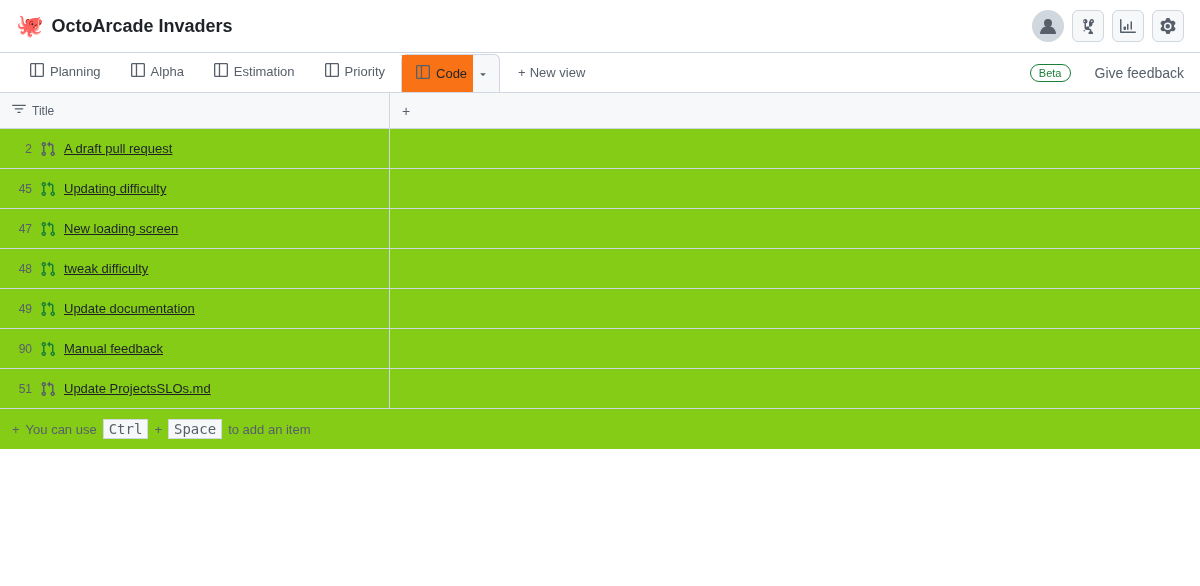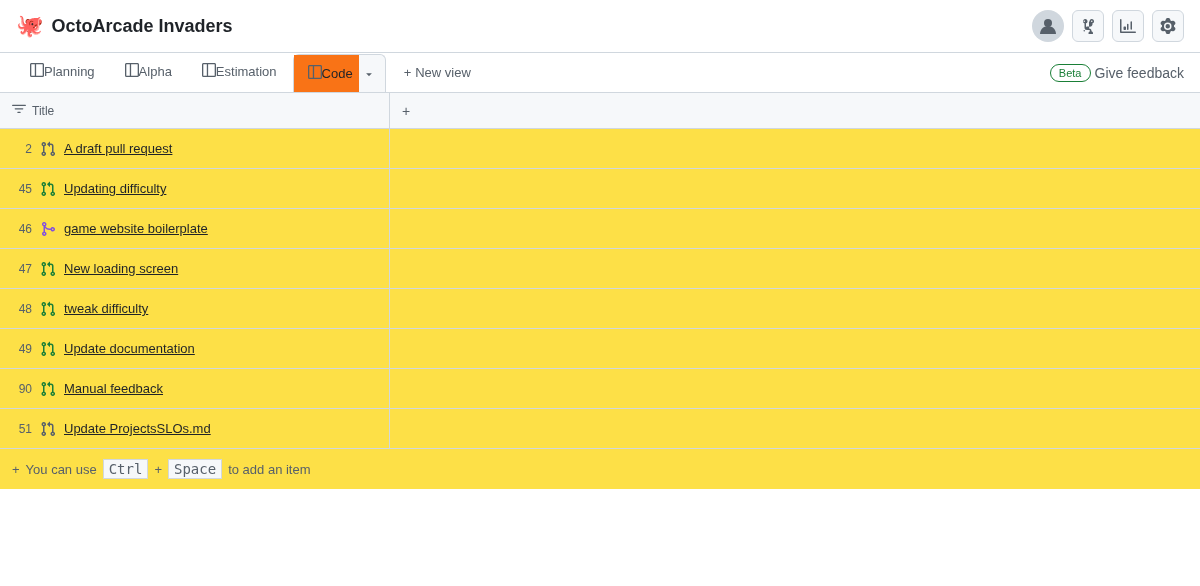--- a/index.html
+++ b/index.html
@@ -65,20 +65,21 @@
       display: flex;
       align-items: center;
       padding: 0 16px;
       border-bottom: 1px solid #d0d7de;
       background: #ffffff;
       gap: 2px;
     }
     .tab {
       display: flex;
       align-items: center;
+      gap: 6px;
       padding: 10px 14px;
       font-size: 13px;
       color: #57606a;
       cursor: pointer;
       border-bottom: 2px solid transparent;
       white-space: nowrap;
     }
     .tab.active {
       color: #1f2328;
       font-weight: 500;
@@ -96,21 +97,21 @@
       padding: 8px 12px;
       font-size: 13px;
       color: #57606a;
       cursor: pointer;
       margin-left: 4px;
     }
     .beta-area {
       margin-left: auto;
       display: flex;
       align-items: center;
-      gap: 4px;
+      gap: 24px;
     }
     .beta-badge {
       border: 1px solid #1a7f37;
       color: #1a7f37;
       border-radius: 20px;
       padding: 2px 8px;
       font-size: 11px;
       font-weight: 500;
     }
     .give-feedback {
@@ -125,21 +126,21 @@
       width: 20px;
       height: 20px;
       border-radius: 4px;
       cursor: pointer;
       font-size: 11px;
       color: #57606a;
     }
 
     
     .table-container {
-      background: #fde047;
+      background: #84cc16;
     }
     .table-header-row {
       display: flex;
       align-items: center;
       border-bottom: 1px solid #d0d7de;
       background: #f6f8fa;
       height: 36px;
     }
     .col-title-header {
       display: flex;
@@ -285,20 +286,28 @@
     <span>Alpha</span>
   </div>
   <div class="tab">
     <span class="tab-icon">
       <svg width="14" height="14" viewBox="0 0 16 16" fill="currentColor">
           <path d="M0 1.75C0 .784.784 0 1.75 0h12.5C15.216 0 16 .784 16 1.75v12.5A1.75 1.75 0 0114.25 16H1.75A1.75 1.75 0 010 14.25V1.75zM1.5 1.75v12.5c0 .138.112.25.25.25H5.5v-13H1.75a.25.25 0 00-.25.25zM7 14.5h7.25a.25.25 0 00.25-.25V1.75a.25.25 0 00-.25-.25H7v13z"></path>
         </svg>
     </span>
     <span>Estimation</span>
   </div>
+  <div class="tab">
+    <span class="tab-icon">
+      <svg width="14" height="14" viewBox="0 0 16 16" fill="currentColor">
+          <path d="M0 1.75C0 .784.784 0 1.75 0h12.5C15.216 0 16 .784 16 1.75v12.5A1.75 1.75 0 0114.25 16H1.75A1.75 1.75 0 010 14.25V1.75zM1.5 1.75v12.5c0 .138.112.25.25.25H5.5v-13H1.75a.25.25 0 00-.25.25zM7 14.5h7.25a.25.25 0 00.25-.25V1.75a.25.25 0 00-.25-.25H7v13z"></path>
+        </svg>
+    </span>
+    <span>Priority</span>
+  </div>
 
   <div style="display:flex;align-items:center;background:#f6f8fa;border:1px solid #d0d7de;border-bottom:none;border-radius:6px 6px 0 0;margin-bottom:-1px;">
     <div class="tab active" style="border-bottom:none;padding-right:6px;">
       <span class="tab-icon">
         <svg width="14" height="14" viewBox="0 0 16 16" fill="currentColor">
             <path d="M0 1.75C0 .784.784 0 1.75 0h12.5C15.216 0 16 .784 16 1.75v12.5A1.75 1.75 0 0114.25 16H1.75A1.75 1.75 0 010 14.25V1.75zM1.5 1.75v12.5c0 .138.112.25.25.25H5.5v-13H1.75a.25.25 0 00-.25.25zM7 14.5h7.25a.25.25 0 00.25-.25V1.75a.25.25 0 00-.25-.25H7v13z"></path>
           </svg>
       </span>
       <span>Code</span>
     </div>
@@ -348,30 +357,20 @@
       <span class="row-num">45</span>
       <span class="pr-icon"><svg width="16" height="16" viewBox="0 0 16 16" fill="#1a7f37" style="display:inline-block;vertical-align:middle;">
               <path d="M1.5 3.25a2.25 2.25 0 113 2.122v5.256a2.251 2.251 0 11-1.5 0V5.372A2.25 2.25 0 011.5 3.25zm5.677-.177L9.573.677A.25.25 0 0110 .854V2.5h1A2.5 2.5 0 0113.5 5v5.628a2.251 2.251 0 11-1.5 0V5a1 1 0 00-1-1h-1v1.646a.25.25 0 01-.427.177L7.177 3.427a.25.25 0 010-.354zM3.75 2.5a.75.75 0 100 1.5.75.75 0 000-1.5zm0 9.5a.75.75 0 100 1.5.75.75 0 000-1.5zm8.25.75a.75.75 0 101.5 0 .75.75 0 00-1.5 0z"></path>
             </svg></span>
       <span class="row-title-text">Updating difficulty</span>
     </div>
     <div class="row-extra-cell"></div>
   </div>
       <div class="table-row">
     <div class="row-title-cell">
-      <span class="row-num">46</span>
-      <span class="pr-icon"><svg width="16" height="16" viewBox="0 0 16 16" style="display:inline-block;vertical-align:middle;">
-              <path fill="#8250df" d="M5.45 5.154A4.25 4.25 0 0 0 9.25 7.5h1.378a2.251 2.251 0 1 1 0 1.5H9.25A5.734 5.734 0 0 1 5 7.123v3.505a2.25 2.25 0 1 1-1.5 0V5.372a2.25 2.25 0 1 1 1.95-.218ZM4.25 13.5a.75.75 0 1 0 0-1.5.75.75 0 0 0 0 1.5Zm8.5-4.5a.75.75 0 1 0 0-1.5.75.75 0 0 0 0 1.5ZM5 3.25a.75.75 0 1 0 0 .005V3.25Z"></path>
-            </svg></span>
-      <span class="row-title-text">game website boilerplate</span>
-    </div>
-    <div class="row-extra-cell"></div>
-  </div>
-      <div class="table-row">
-    <div class="row-title-cell">
       <span class="row-num">47</span>
       <span class="pr-icon"><svg width="16" height="16" viewBox="0 0 16 16" fill="#1a7f37" style="display:inline-block;vertical-align:middle;">
               <path d="M1.5 3.25a2.25 2.25 0 113 2.122v5.256a2.251 2.251 0 11-1.5 0V5.372A2.25 2.25 0 011.5 3.25zm5.677-.177L9.573.677A.25.25 0 0110 .854V2.5h1A2.5 2.5 0 0113.5 5v5.628a2.251 2.251 0 11-1.5 0V5a1 1 0 00-1-1h-1v1.646a.25.25 0 01-.427.177L7.177 3.427a.25.25 0 010-.354zM3.75 2.5a.75.75 0 100 1.5.75.75 0 000-1.5zm0 9.5a.75.75 0 100 1.5.75.75 0 000-1.5zm8.25.75a.75.75 0 101.5 0 .75.75 0 00-1.5 0z"></path>
             </svg></span>
       <span class="row-title-text">New loading screen</span>
     </div>
     <div class="row-extra-cell"></div>
   </div>
       <div class="table-row">
     <div class="row-title-cell">

